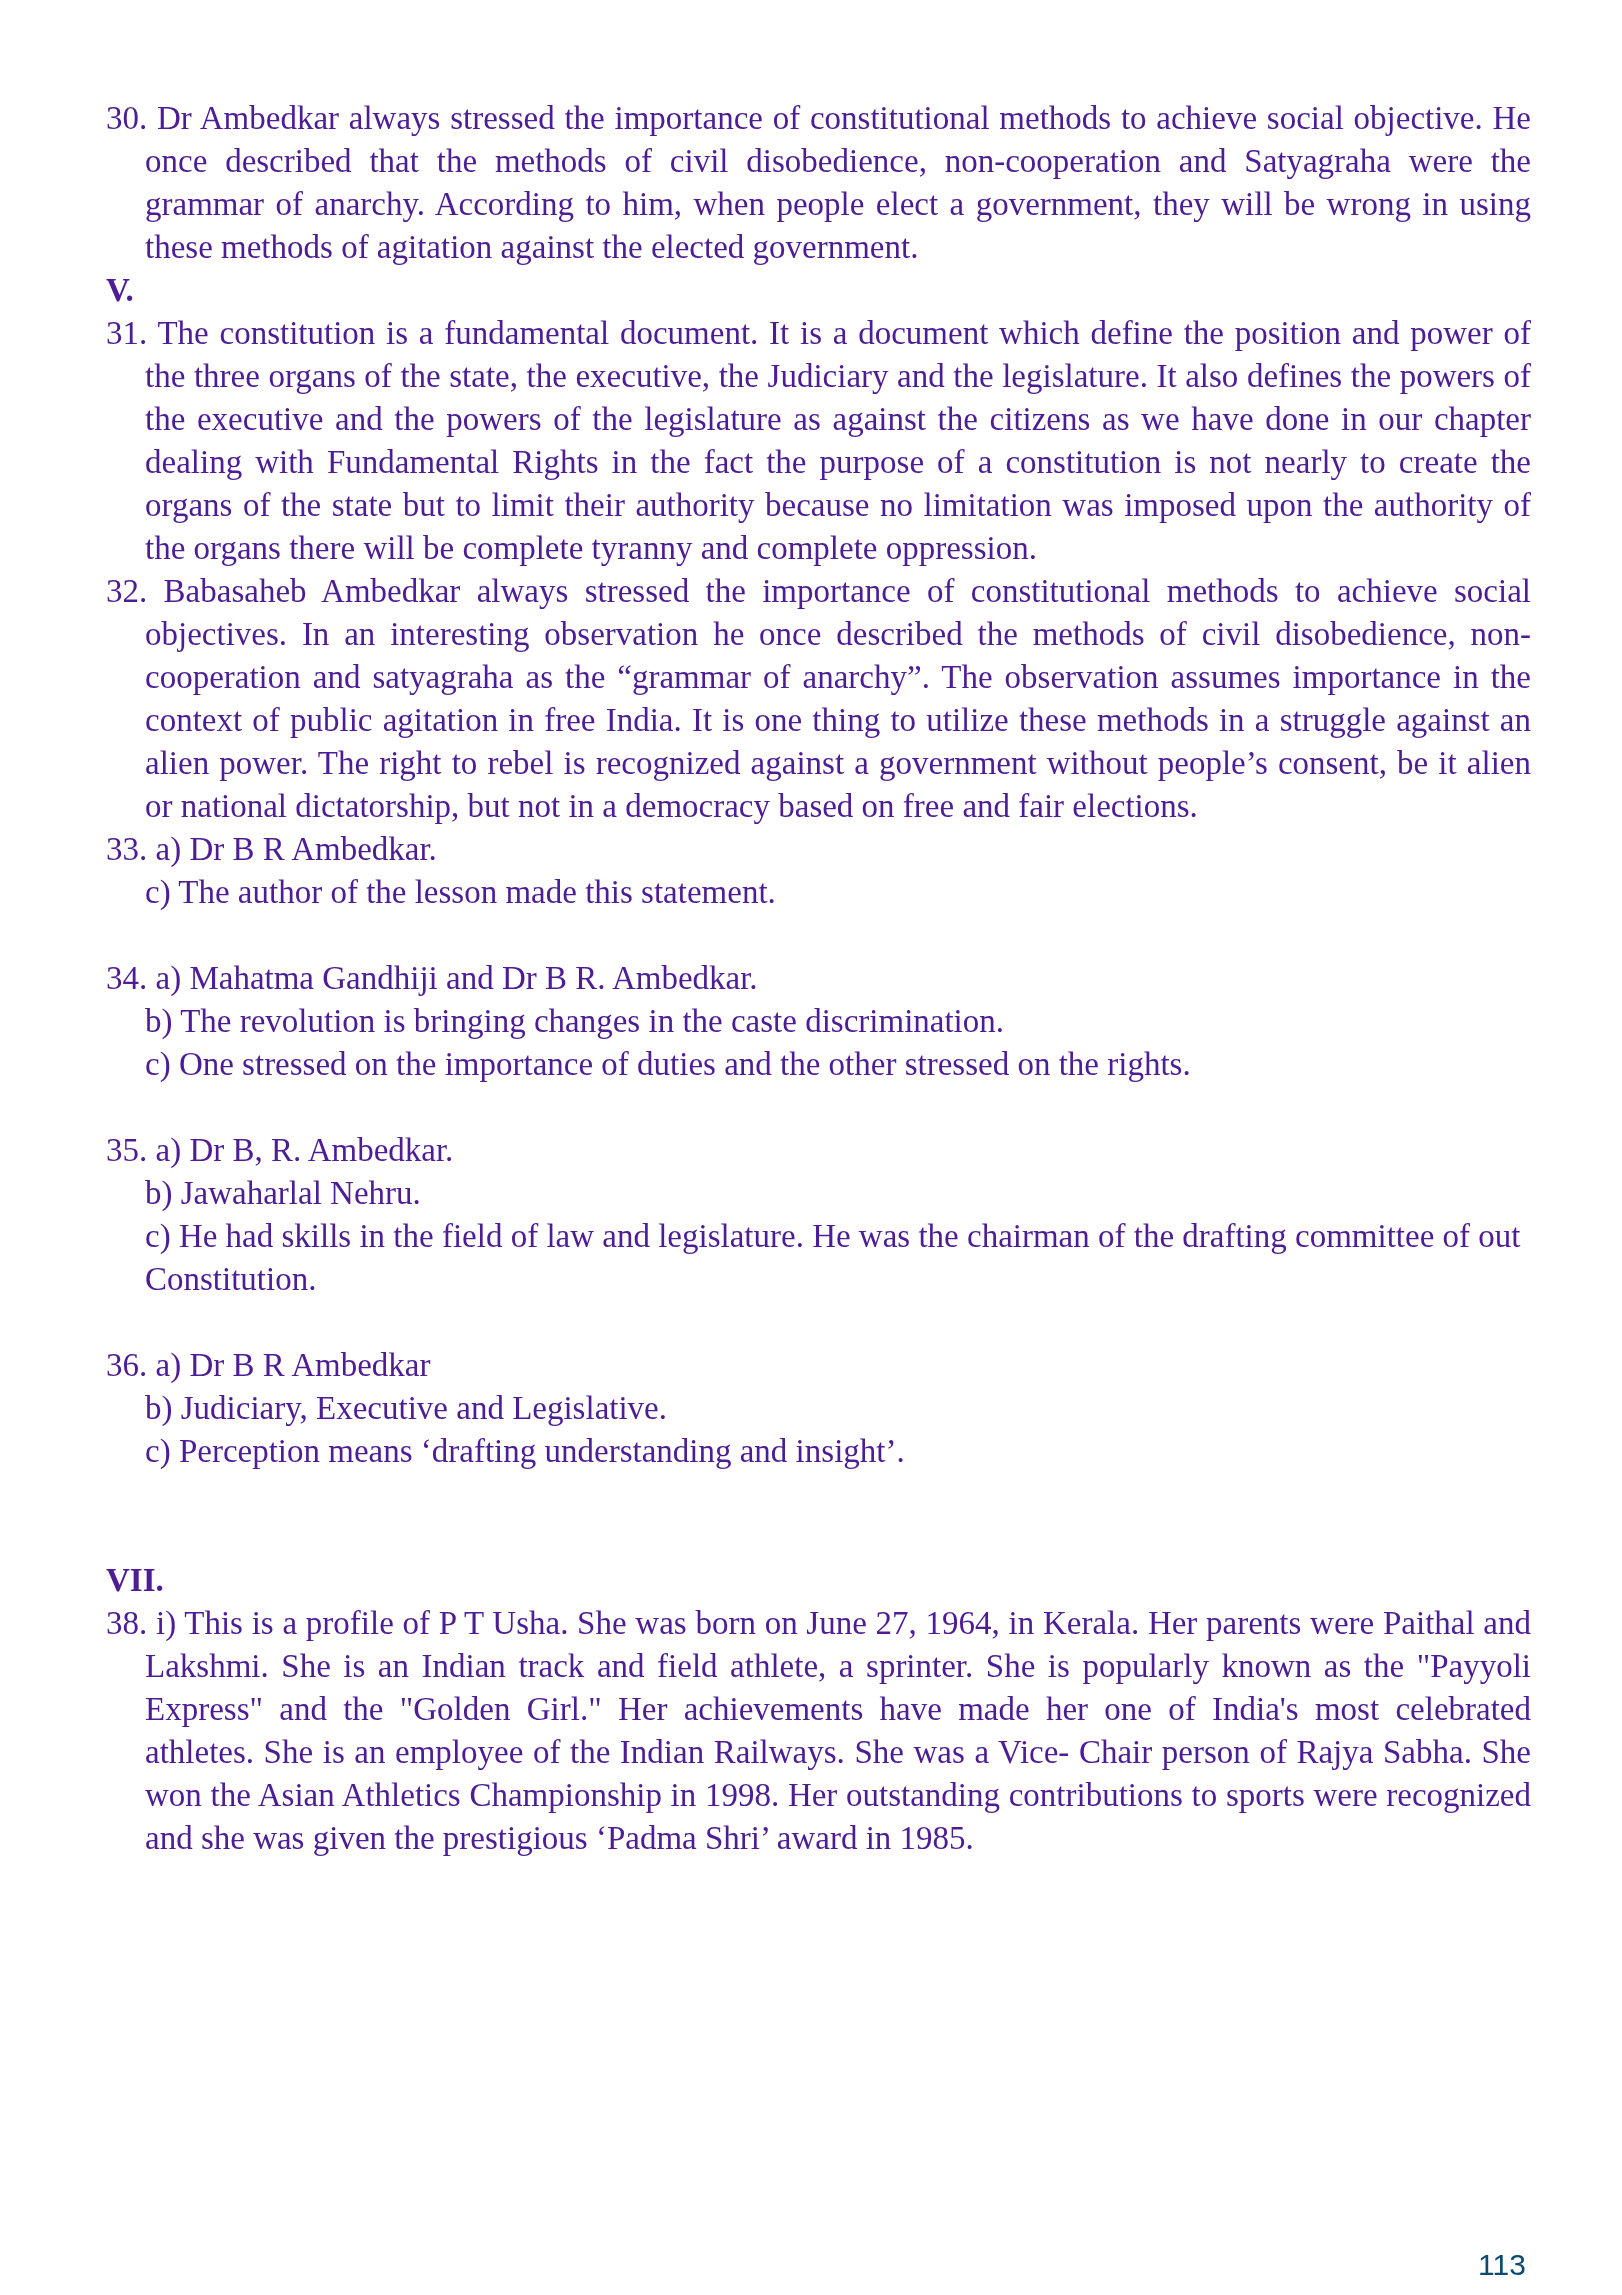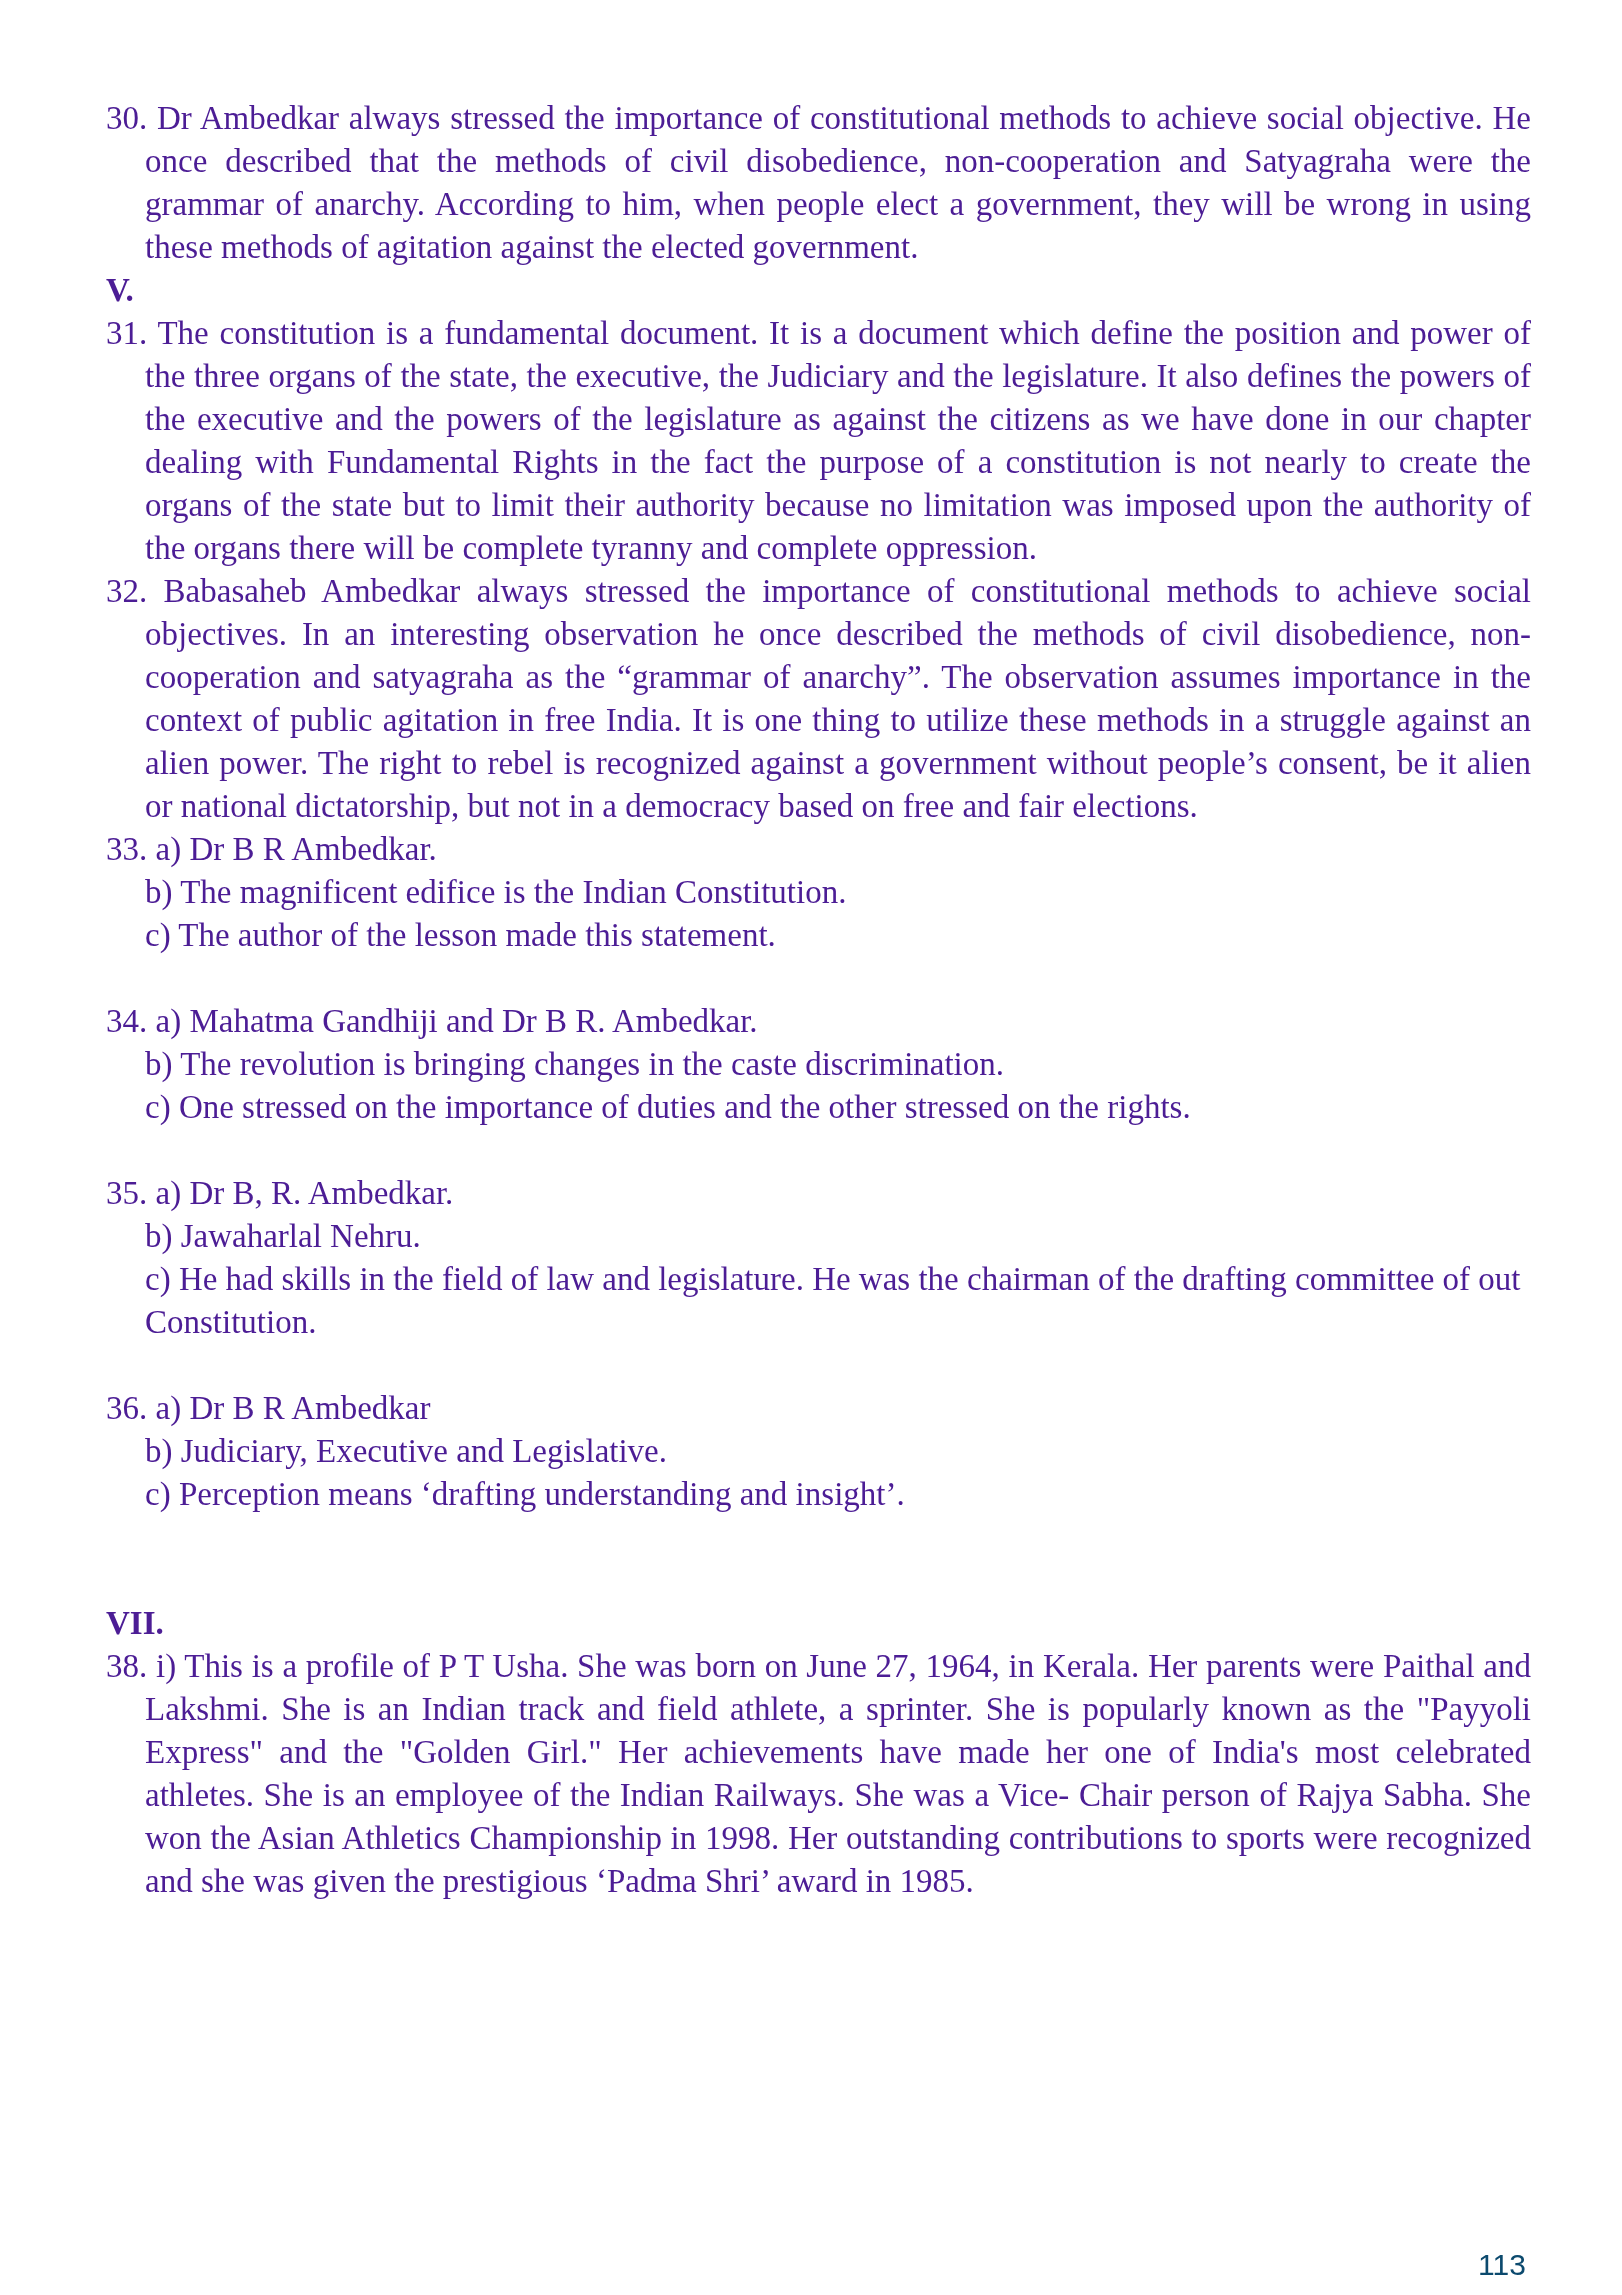--- a/index.html
+++ b/index.html
@@ -32,21 +32,20 @@
 
   <p class="para">30. Dr Ambedkar always stressed the importance of constitutional methods to achieve social objective. He once described that the methods of civil disobedience, non-cooperation and Satyagraha were the grammar of anarchy.  According to him, when people elect a government, they will be wrong in using these methods of agitation against the elected government.</p>
 
   <p class="heading">V.</p>
   <p class="para">31. The constitution is a fundamental document. It is a document which define the position and power of the three organs of the state, the executive, the Judiciary and the legislature. It also defines the powers of the executive and the powers of the legislature as against the citizens as we have done in our chapter dealing with Fundamental Rights in the fact the purpose of a constitution is not nearly to create the organs of the state but to limit their authority because no limitation was imposed upon the authority of the organs there will be complete tyranny and complete oppression.</p>
   <p class="para">32. Babasaheb Ambedkar always stressed the importance of constitutional methods to achieve social objectives. In an interesting observation he once described the methods of civil disobedience, non-cooperation and satyagraha as the “grammar of anarchy”. The observation assumes importance in the context of public agitation in free India. It is one thing to utilize these methods in a struggle against an alien power. The right to rebel is recognized against a government without people’s consent, be it alien or national dictatorship, but not in a democracy based on free and fair elections.</p>
 
 
   <div class="qa-group">
     <p class="qa-line">33. a) Dr B R Ambedkar.</p>
-    <p class="qa-sub">b) The magnificent edifice is the Indian Constitution.</p>
     <p class="qa-sub">c) The author of the lesson made this statement.</p>
   </div>
   <div class="spacer"></div>
 
   <div class="qa-group">
     <p class="qa-line">34. a) Mahatma Gandhiji and Dr B R. Ambedkar.</p>
     <p class="qa-sub">b) The revolution is bringing changes in the caste discrimination.</p>
     <p class="qa-sub">c) One stressed on the importance of duties and the other stressed on the rights.</p>
   </div>
   <div class="spacer"></div>

